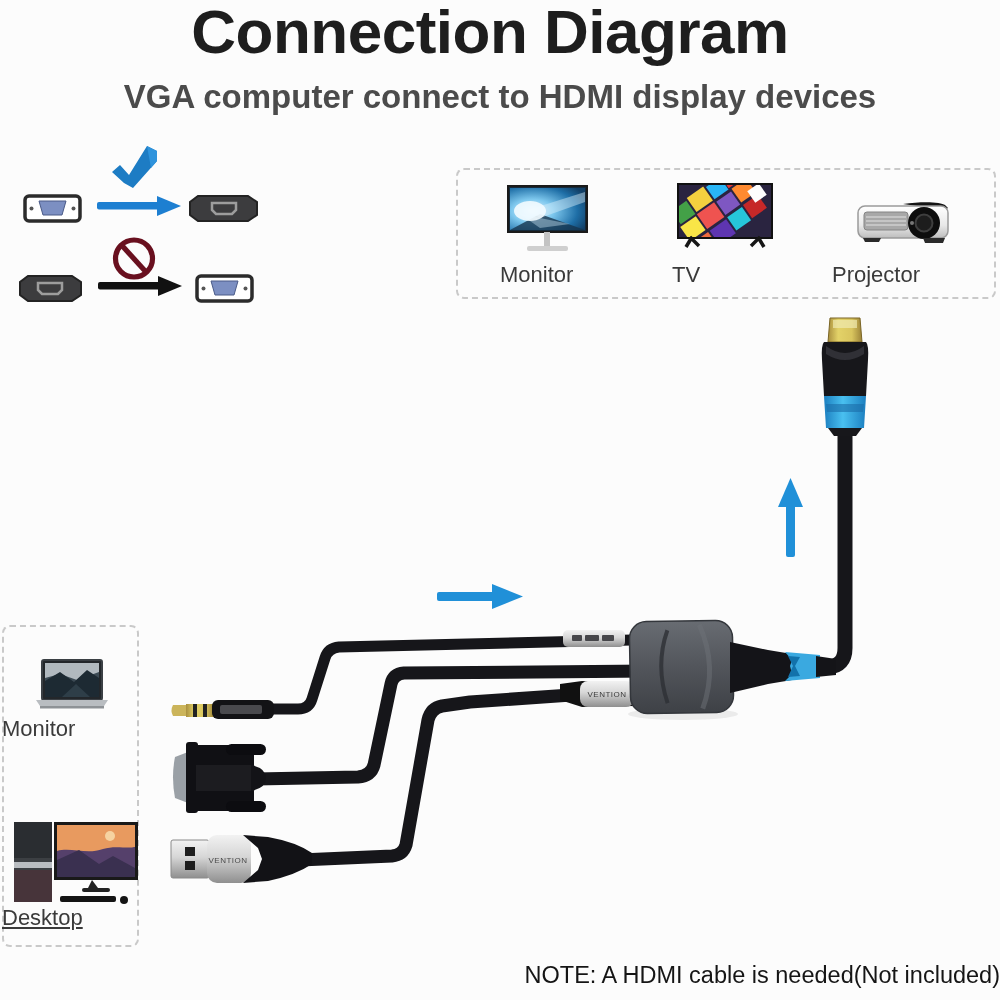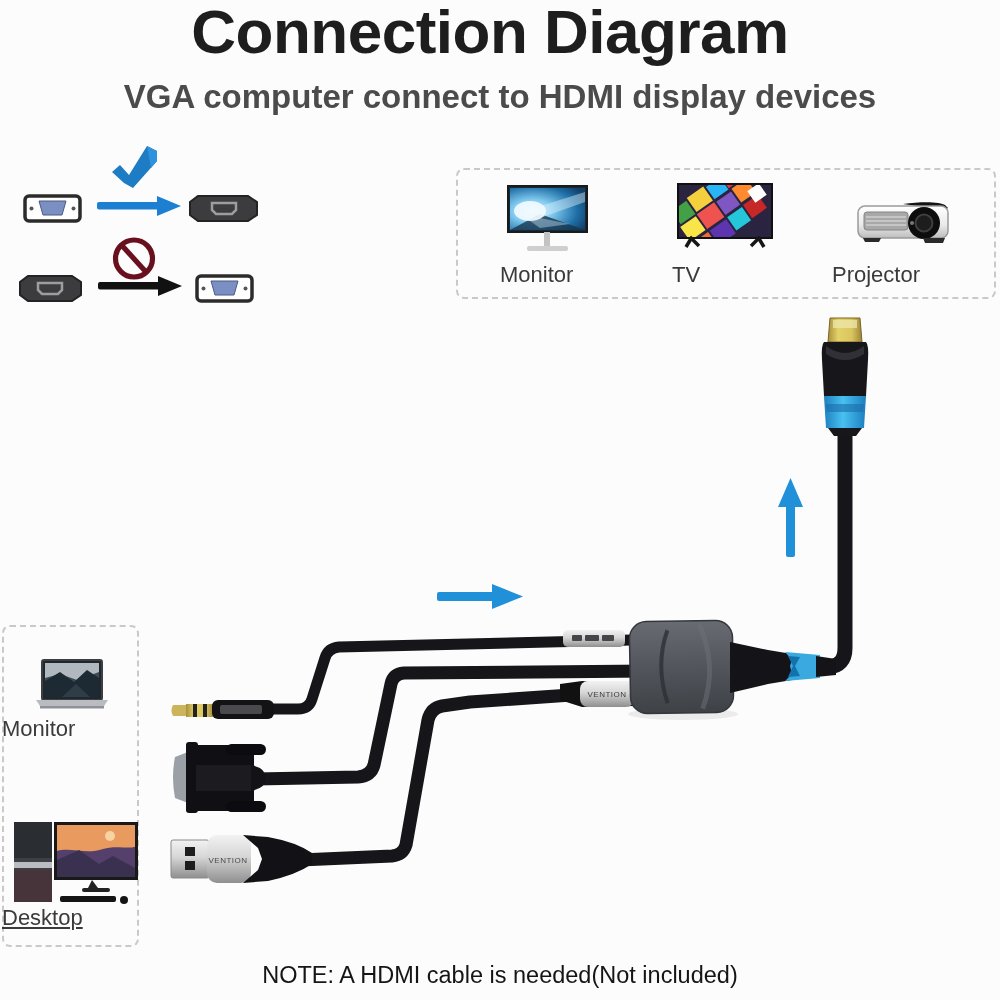--- a/index.html
+++ b/index.html
@@ -3,21 +3,21 @@
 <meta charset="utf-8">
 <style>
 html,body{margin:0;padding:0;}
 body{width:1000px;height:1000px;position:relative;background:#fcfcfc;font-family:"Liberation Sans",sans-serif;overflow:hidden;}
 .abs{position:absolute;}
 #title{left:-10px;top:-4px;width:1000px;text-align:center;font-size:62px;font-weight:700;color:#1e1e1e;letter-spacing:-0.5px;}
 #subtitle{left:0;top:78px;width:1000px;text-align:center;font-size:33px;font-weight:700;color:#4b4b4b;}
 #rightbox{left:456px;top:168px;width:536px;height:127px;border:2px dashed #c9c9c9;border-radius:8px;}
 #leftbox{left:2px;top:625px;width:133px;height:318px;border:2px dashed #c9c9c9;border-radius:8px;}
 .lbl{color:#3a3a3a;font-size:22px;}
-#note{left:0;top:962px;width:1000px;text-align:center;font-size:23.5px;font-weight:500;color:#151515;}
+#note{left:0;top:962px;width:1000px;text-align:right;font-size:23.5px;font-weight:500;color:#151515;}
 </style>
 </head>
 <body>
 <div class="abs" id="title">Connection Diagram</div>
 <div class="abs" id="subtitle">VGA computer connect to HDMI display devices</div>
 
 <svg class="abs" style="left:0;top:130px;" width="290" height="190" viewBox="0 0 290 190">
 
   <path d="M112,42 L120,35 L129,45 L147,16 L157,21 L157,31 L133,58 L124,53 Z" fill="#1d7cc4"></path>
   <path d="M147,16 L157,21 L157,31 L151,38 Z" fill="#2e93dc"></path>

